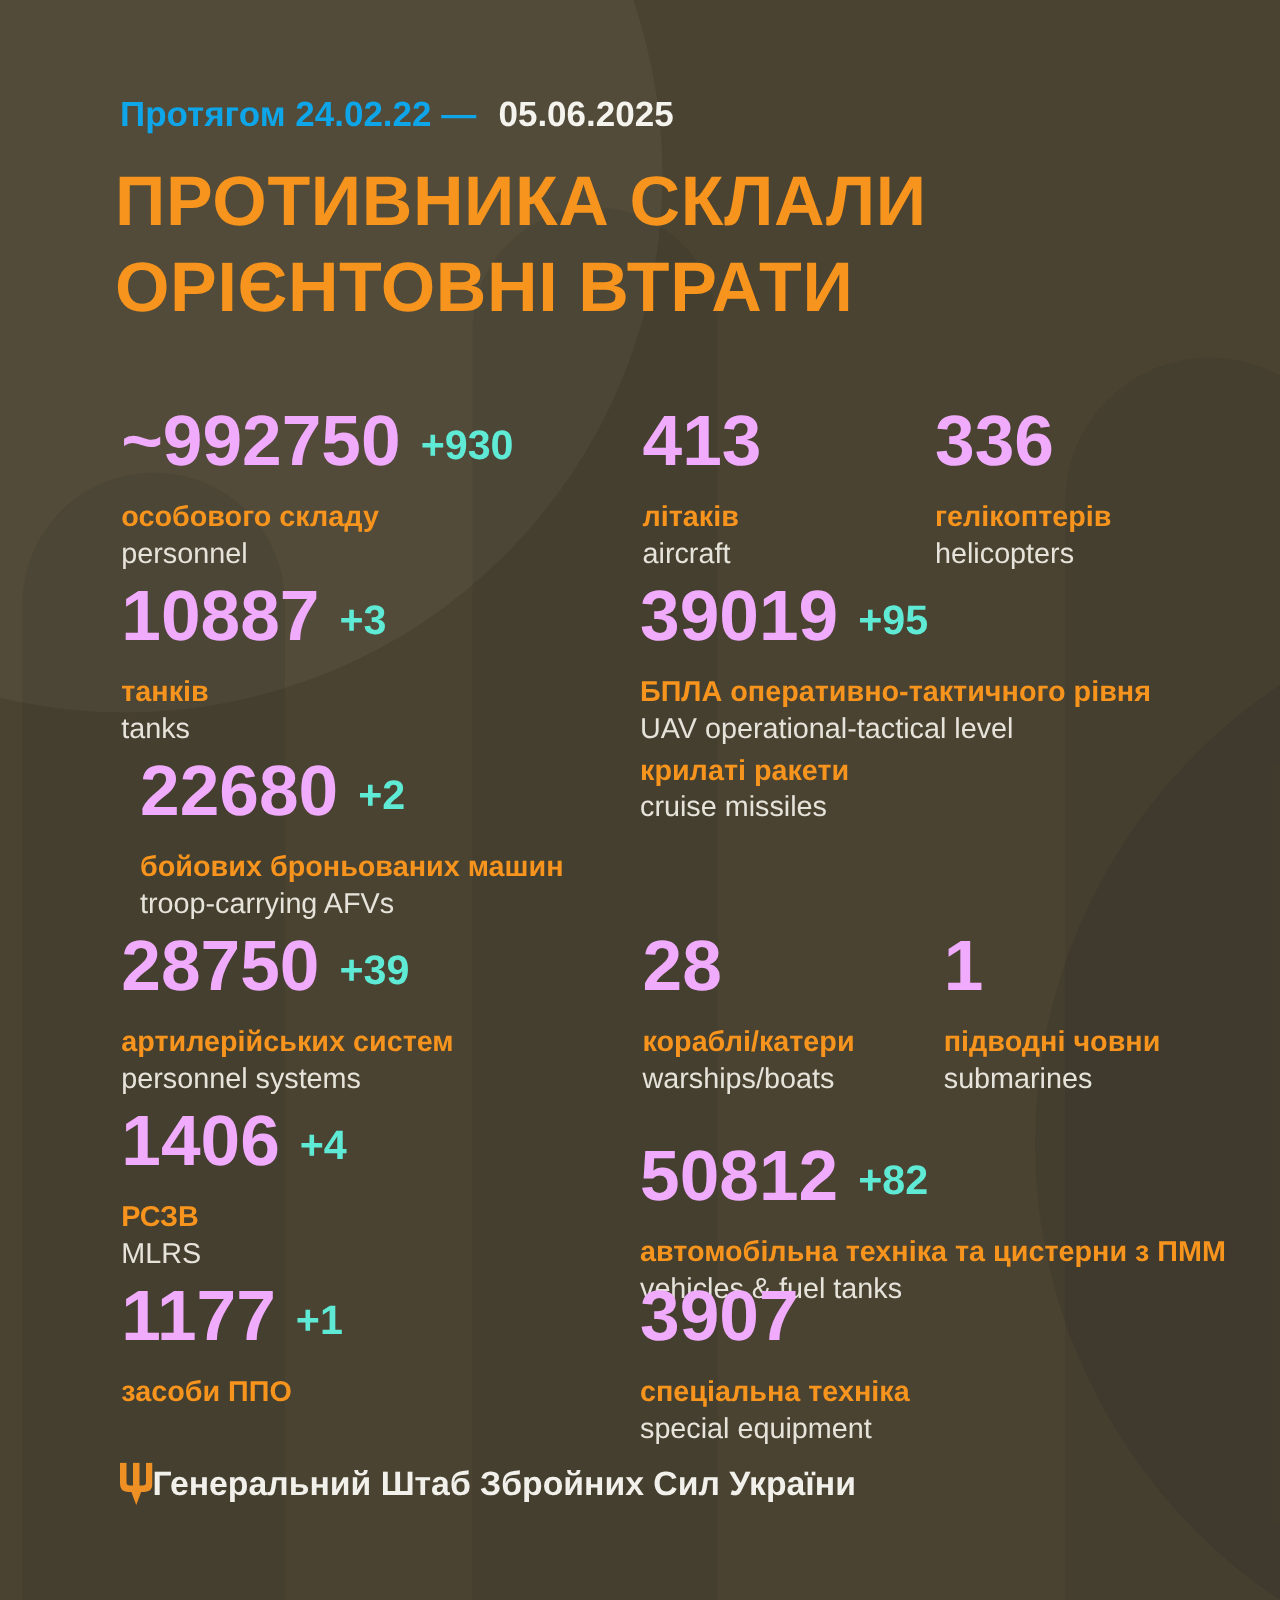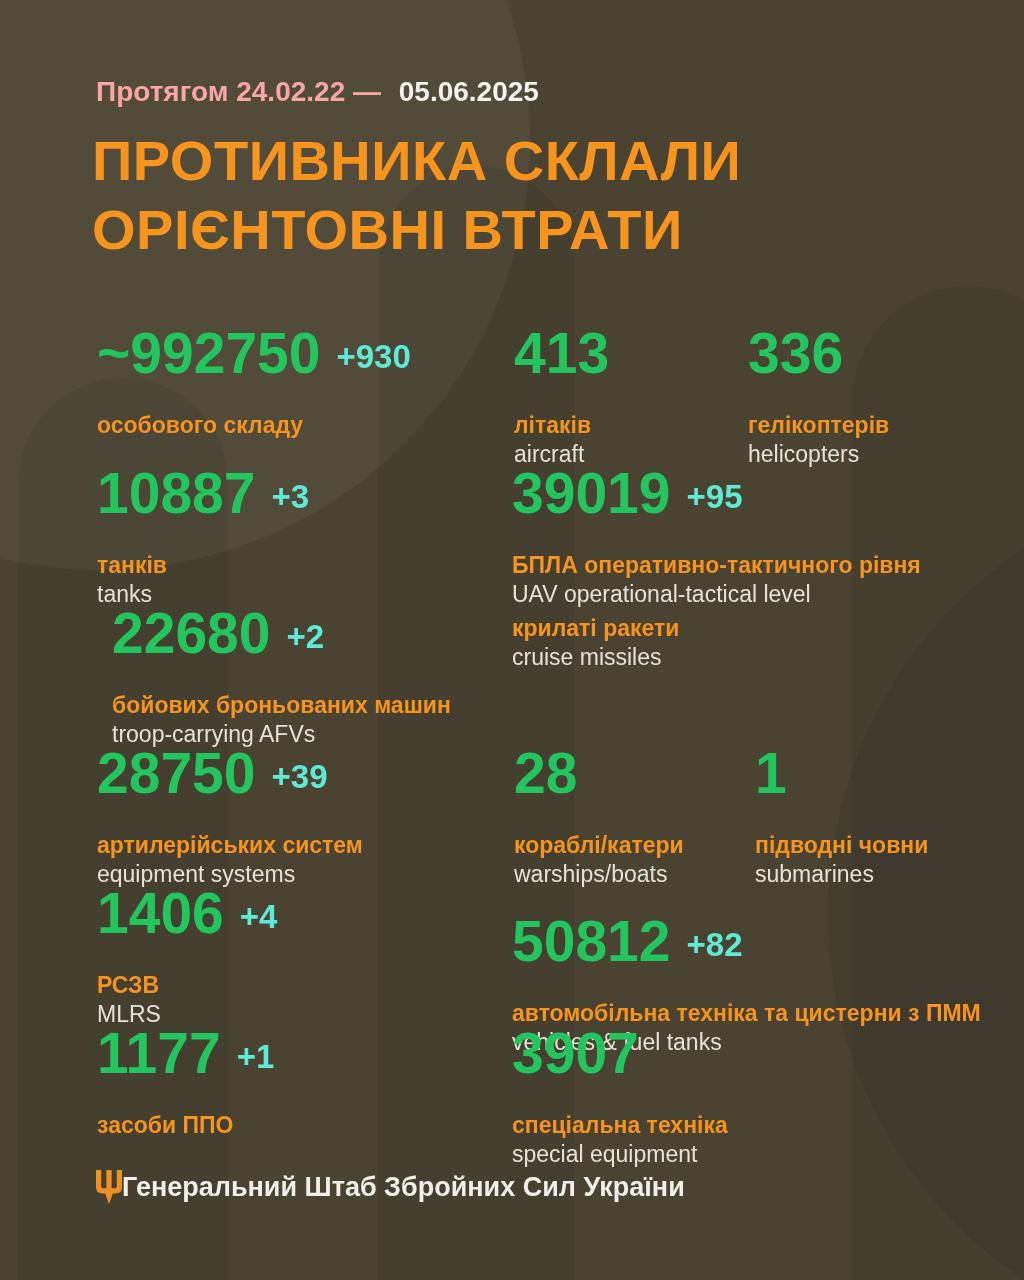--- a/index.html
+++ b/index.html
@@ -15,31 +15,31 @@
   .wm-light-circle { left:-330px; top:-290px; width:860px; height:860px;
     border-radius:50%; background:rgba(226,210,166,0.06); }
   .wm-prong { background:rgba(30,28,34,0.10); }
   .wm-prong-left   { left:18px;  top:378px; width:210px; height:902px;  border-radius:105px 105px 0 0; }
   .wm-prong-middle { left:378px; top:166px; width:196px; height:1114px; border-radius:98px 98px 0 0; }
   .wm-prong-right  { left:852px; top:286px; width:232px; height:994px;  border-radius:116px 116px 0 0; }
   .wm-dark-circle  { left:828px; top:474px; width:880px; height:880px;
     border-radius:50%; background:rgba(24,24,30,0.10); }
   
   .date-line { position:absolute; left:96px; top:76px; font-size:28px; white-space:nowrap; }
-  .date-prefix { color:#fca5a5; font-weight:600; }
+  .date-prefix { color:#0ea5e9; font-weight:600; }
   .date-value  { color:#f5f3ee; font-weight:700; margin-left:10px; }
   .title { position:absolute; left:92px; top:126px; font-size:56px; font-weight:800;
     color:#f7941d; line-height:69px; letter-spacing:0.5px; white-space:nowrap; }
   
   .stat { position:absolute; }
   .num-line { line-height:62px; white-space:nowrap; }
-  .num   { font-size:57px; font-weight:800; color:#22c55e; }
+  .num   { font-size:57px; font-weight:800; color:#f0abfc; }
   .delta { font-size:33px; font-weight:800; color:#5eead4; margin-left:16px;
     position:relative; top:-5px; }
-  .luk { margin-top:12px; font-size:23px; font-weight:700; color:#f7941d;
+  .luk { margin-top:0; font-size:23px; font-weight:700; color:#f7941d;
     line-height:29px; white-space:nowrap; }
   .len { font-size:23px; font-weight:400; color:#e6e3da; line-height:29px; white-space:nowrap; }
   
   .footer { position:absolute; left:96px; top:1170px; display:flex; align-items:center; }
   .trident-icon { display:inline-flex; }
   .footer-text { font-size:27px; font-weight:700; color:#f2f0ea; white-space:nowrap; }
 </style>
 </head>
 <body>
 
@@ -54,20 +54,21 @@
   <span class="date-value">05.06.2025</span>
 </div>
 <div class="title">
   <div>ПРОТИВНИКА СКЛАЛИ</div>
   <div>ОРІЄНТОВНІ ВТРАТИ</div>
 </div>
 
 <div class="stat" style="left:97px; top:322px">
   <div class="num-line"><span class="num">~992750</span><span class="delta">+930</span></div>
   <div class="luk">особового складу</div>
+  <div class="len">personnel</div>
 </div>
 <div class="stat" style="left:514px; top:322px">
   <div class="num-line"><span class="num">413</span><span class="delta"></span></div>
   <div class="luk">літаків</div>
   <div class="len">aircraft</div>
 </div>
 <div class="stat" style="left:748px; top:322px">
   <div class="num-line"><span class="num">336</span><span class="delta"></span></div>
   <div class="luk">гелікоптерів</div>
   <div class="len">helicopters</div>
@@ -90,21 +91,21 @@
   <div class="len">troop-carrying AFVs</div>
 </div>
 <div class="stat" style="left:512px; top:602px">
   <div class="luk">крилаті ракети</div>
   <div class="len">cruise missiles</div>
 </div>
 
 <div class="stat" style="left:97px; top:742px">
   <div class="num-line"><span class="num">28750</span><span class="delta">+39</span></div>
   <div class="luk">артилерійських систем</div>
-  <div class="len">equipment systems</div>
+  <div class="len">personnel systems</div>
 </div>
 <div class="stat" style="left:514px; top:742px">
   <div class="num-line"><span class="num">28</span><span class="delta"></span></div>
   <div class="luk">кораблі/катери</div>
   <div class="len">warships/boats</div>
 </div>
 <div class="stat" style="left:755px; top:742px">
   <div class="num-line"><span class="num">1</span><span class="delta"></span></div>
   <div class="luk">підводні човни</div>
   <div class="len">submarines</div>

